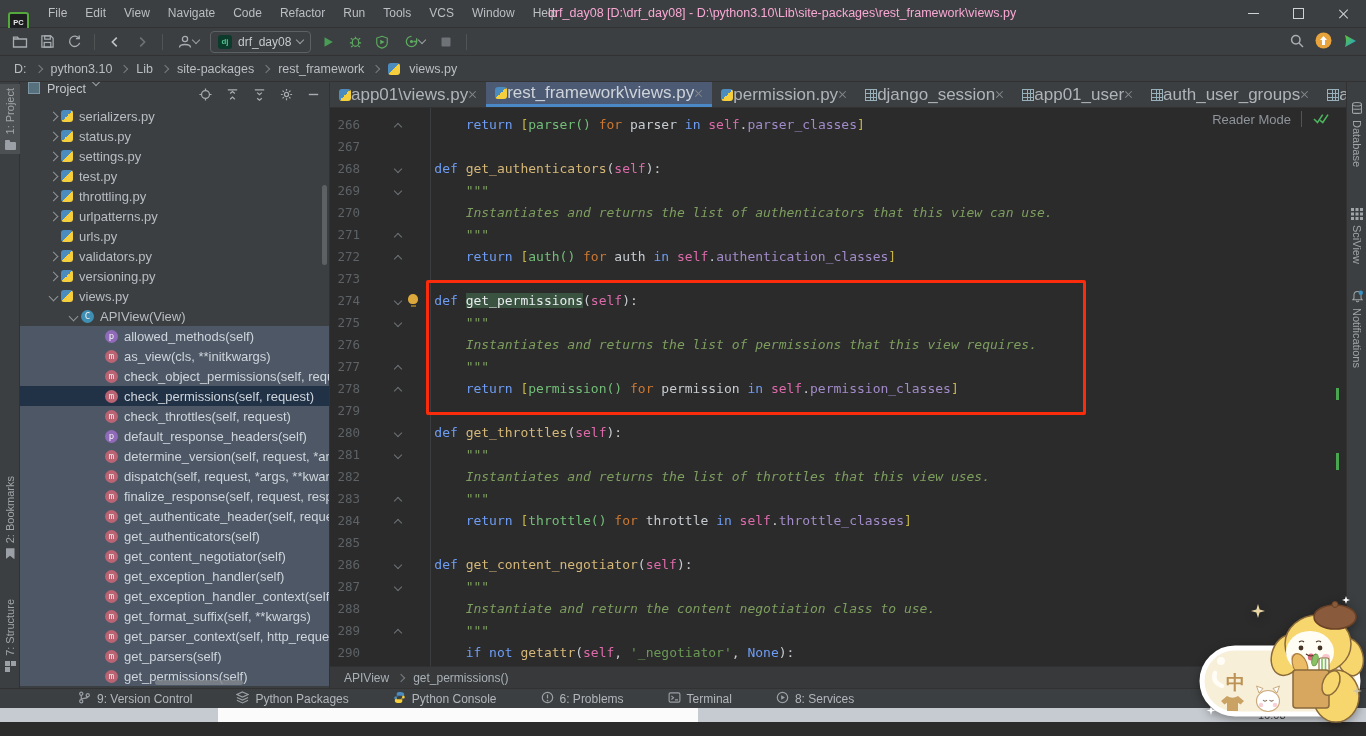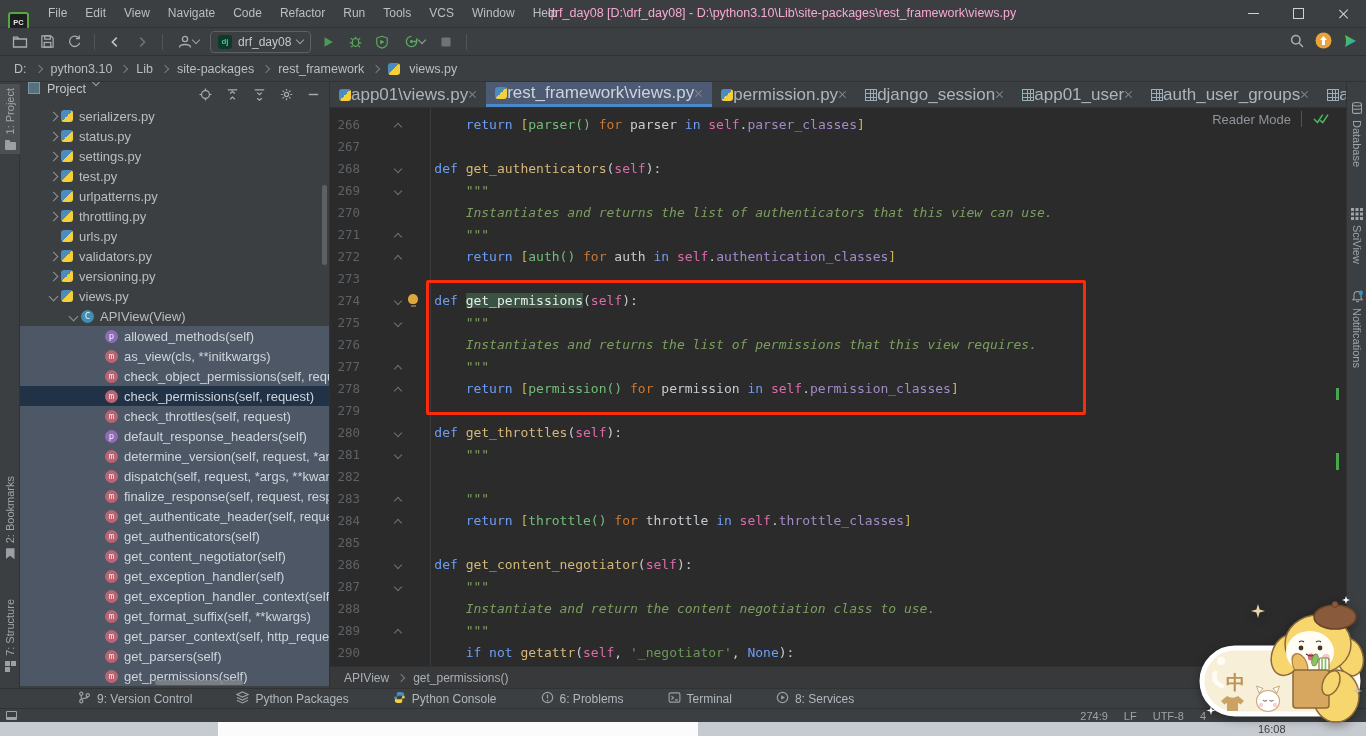--- a/index.html
+++ b/index.html
@@ -334,28 +334,28 @@
               <i class="tchev"></i>
             </span>
             <span class="ipy"></span>
             <span class="lbl">test.py</span>
           </div>
           <div class="trow" style="padding-left: 25px;">
             <span style="width: 16px; display: flex; justify-content: center; flex: 0 0 auto;">
               <i class="tchev"></i>
             </span>
             <span class="ipy"></span>
+            <span class="lbl">throttling.py</span>
+          </div>
+          <div class="trow" style="padding-left: 25px;">
+            <span style="width: 16px; display: flex; justify-content: center; flex: 0 0 auto;">
+              <i class="tchev"></i>
+            </span>
+            <span class="ipy"></span>
             <span class="lbl">urlpatterns.py</span>
-          </div>
-          <div class="trow" style="padding-left: 25px;">
-            <span style="width: 16px; display: flex; justify-content: center; flex: 0 0 auto;">
-              <i class="tchev"></i>
-            </span>
-            <span class="ipy"></span>
-            <span class="lbl">throttling.py</span>
           </div>
           <div class="trow" style="padding-left: 25px;">
             <span style="width: 16px; display: flex; justify-content: center; flex: 0 0 auto;"></span>
             <span class="ipy"></span>
             <span class="lbl">urls.py</span>
           </div>
           <div class="trow" style="padding-left: 25px;">
             <span style="width: 16px; display: flex; justify-content: center; flex: 0 0 auto;">
               <i class="tchev"></i>
             </span>
@@ -604,20 +604,21 @@
             </div>
             <div class="crow">
               <span class="lnum">281</span>
               <span class="fold fd">
                 <i></i>
               </span>
               <span class="ctext"><span class="tk-txt">        </span><span class="tk-doc">"""</span></span>
             </div>
             <div class="crow">
               <span class="lnum">282</span>
+              <span class="ctext"><span class="tk-txt">        </span><span class="tk-doc">Instantiates and returns the list of throttles that this view uses.</span></span>
             </div>
             <div class="crow">
               <span class="lnum">283</span>
               <span class="fold fu">
                 <i></i>
               </span>
               <span class="ctext"><span class="tk-txt">        </span><span class="tk-doc">"""</span></span>
             </div>
             <div class="crow">
               <span class="lnum">284</span>
@@ -755,29 +756,20 @@
       </div>
       <div class="bitem">
         <span><svg width="13" height="13" viewBox="0 0 14 14" fill="none" stroke="#9aa0a6" stroke-width="1.3">
             <circle cx="7" cy="7" r="5.6"></circle>
             <polygon points="5.6,4.6 9.6,7 5.6,9.4" fill="#9aa0a6" stroke="none"></polygon>
           </svg></span>
         <span>8: Services</span>
       </div>
     </div>
 
-  <div class="sbar">
-    <span class="sbar-left"></span>
-    <span class="sbar-right">
-      <span>274:9</span>
-      <span>LF</span>
-      <span>UTF-8</span>
-      <span>4</span>
-    </span>
-  </div>
 
   <div class="taskbar">
     <span class="white"></span>
     <span class="clock">16:08</span>
   </div>
 
   <div class="sticker">
     <svg width="170" height="132" viewBox="0 0 170 132">
       <rect x="6" y="54" width="156" height="66" rx="33" fill="#f8efd9" stroke="#ffffff" stroke-width="5"></rect>
       <circle cx="25" cy="67" r="4" fill="#fffdf8" opacity="0.95"></circle>

